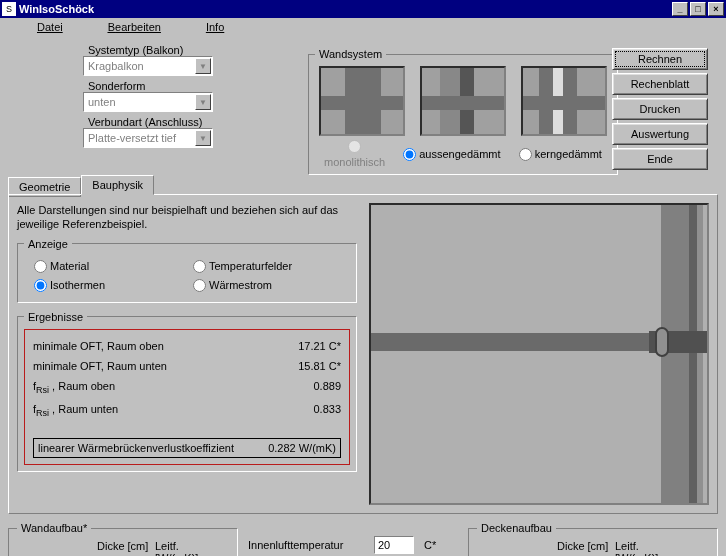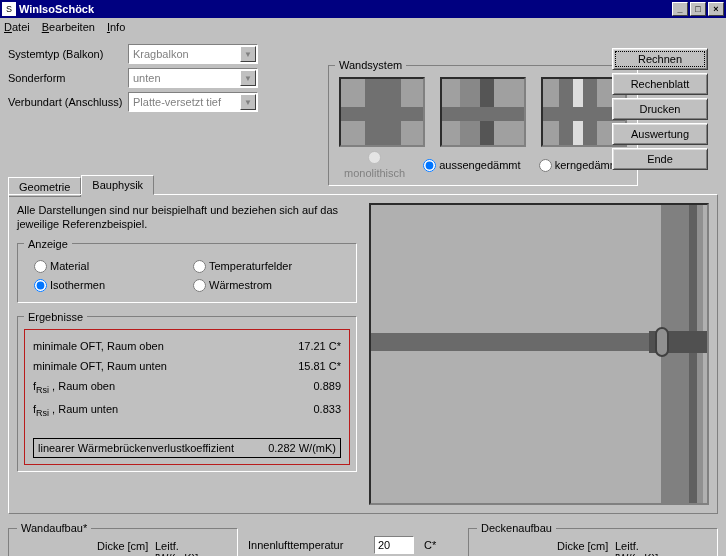--- a/index.html
+++ b/index.html
@@ -2,34 +2,34 @@
 <html><head>
 <meta charset="utf-8">
 <style>
 * { box-sizing: border-box; font-family: "MS Sans Serif", Arial, sans-serif; font-size: 11px; }
 body { margin: 0; background: #c0c0c0; width: 726px; height: 556px; overflow: hidden; }
 .titlebar { background: #000080; color: #fff; height: 18px; display: flex; align-items: center; padding: 0 2px; }
 .titlebar .icon { width: 14px; height: 14px; background: #fff; color: #000; font-size: 9px; display: inline-flex; align-items: center; justify-content: center; margin-right: 3px; }
 .titlebar .title { flex: 1; font-weight: bold; }
 .titlebar .winbtn { width: 16px; height: 14px; background: #c0c0c0; border: 1px solid; border-color: #fff #404040 #404040 #fff; margin-left: 2px; display: inline-flex; align-items: center; justify-content: center; font-size: 9px; font-weight: bold; color: #000; }
 .menubar { background: #c0c0c0; height: 18px; display: flex; align-items: center; padding: 0 4px; gap: 12px; }
-.menubar span { text-decoration-color: #000; }
+.menubar span { text-decoration: underline; text-decoration-color: #000; margin-left: 33px; }
 .menubar .menuitem { color: #000; }
 .menubar .menuitem::first-letter { text-decoration: underline; }
 .main { position: relative; padding: 4px 8px; }
-.row { display: flex; align-items: center; margin: 4px 0; }
+.row { display: flex; align-items: center; margin: 4px 0; flex-direction: column; }
 .lbl { width: 120px; }
 .dropdown { width: 130px; height: 20px; border: 1px solid; border-color: #808080 #fff #fff #808080; background: #fff; display: inline-flex; align-items: center; padding: 0 4px; position: relative; color: #808080; }
 .dropdown .arrow { position: absolute; right: 1px; top: 1px; width: 16px; height: 16px; background: #c0c0c0; border: 1px solid; border-color: #fff #404040 #404040 #fff; display: flex; align-items: center; justify-content: center; font-size: 8px; }
 fieldset { border: 1px solid #808080; border-right-color: #fff; border-bottom-color: #fff; padding: 6px; margin: 0; }
 legend { padding: 0 4px; background: #c0c0c0; }
 .rightbuttons { position: absolute; right: 10px; top: 4px; display: flex; flex-direction: column; gap: 3px; }
 .btn { width: 96px; height: 22px; background: #c0c0c0; border: 1px solid; border-color: #fff #404040 #404040 #fff; box-shadow: inset 1px 1px 0 #dfdfdf, inset -1px -1px 0 #808080; display: flex; align-items: center; justify-content: center; cursor: pointer; }
 .btn.dashed { outline: 1px dotted #000; outline-offset: -4px; }
-.wandsystem { position: absolute; left: 300px; top: 15px; width: 310px; margin-left: 20px; }
+.wandsystem { position: absolute; left: 300px; top: 4px; width: 310px; }
 .wandpreviews { display: flex; gap: 6px; margin-bottom: 4px; justify-content: space-around; }
 .wpreview { width: 86px; height: 70px; border: 2px inset #808080; background: #a0a0a0; position: relative; overflow: hidden; }
 .wpreview .vl { position: absolute; top: 0; bottom: 0; background: #707070; }
 .wpreview .hl { position: absolute; left: 0; right: 0; background: #707070; }
 .wandradios { display: flex; justify-content: space-around; }
 .radiolabel { display: inline-flex; align-items: center; gap: 3px; }
 input[type=radio] { margin: 0; }
 .tabs { margin-top: 12px; display: flex; }
 .tab { padding: 3px 10px; border: 1px solid; border-color: #fff #808080 #c0c0c0 #fff; background: #c0c0c0; position: relative; }
 .tab.inactive { border-bottom-color: #808080; top: 2px; }

